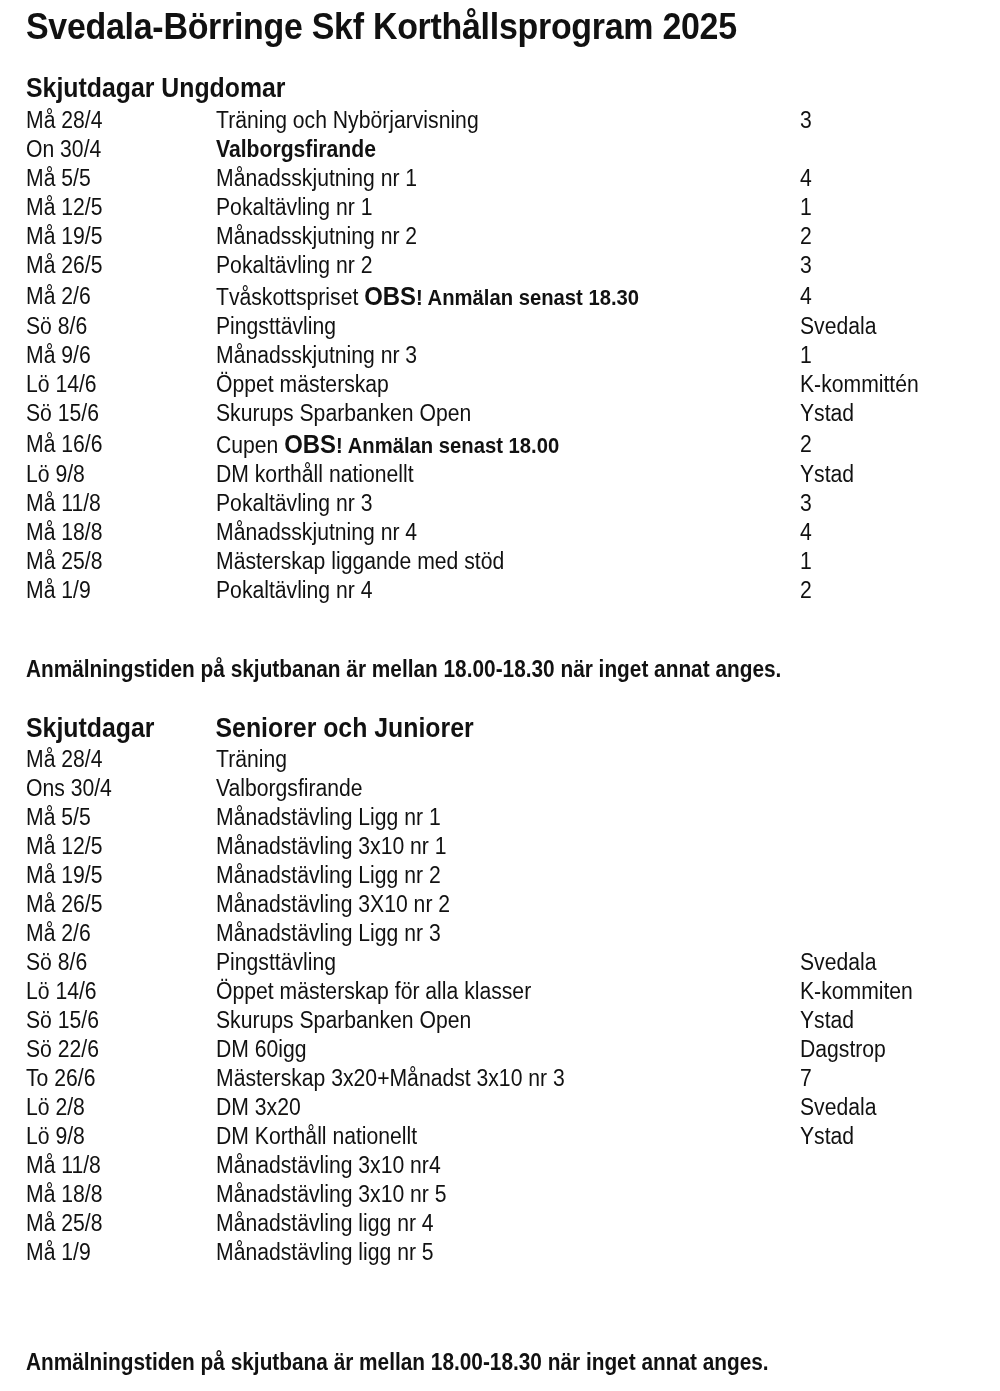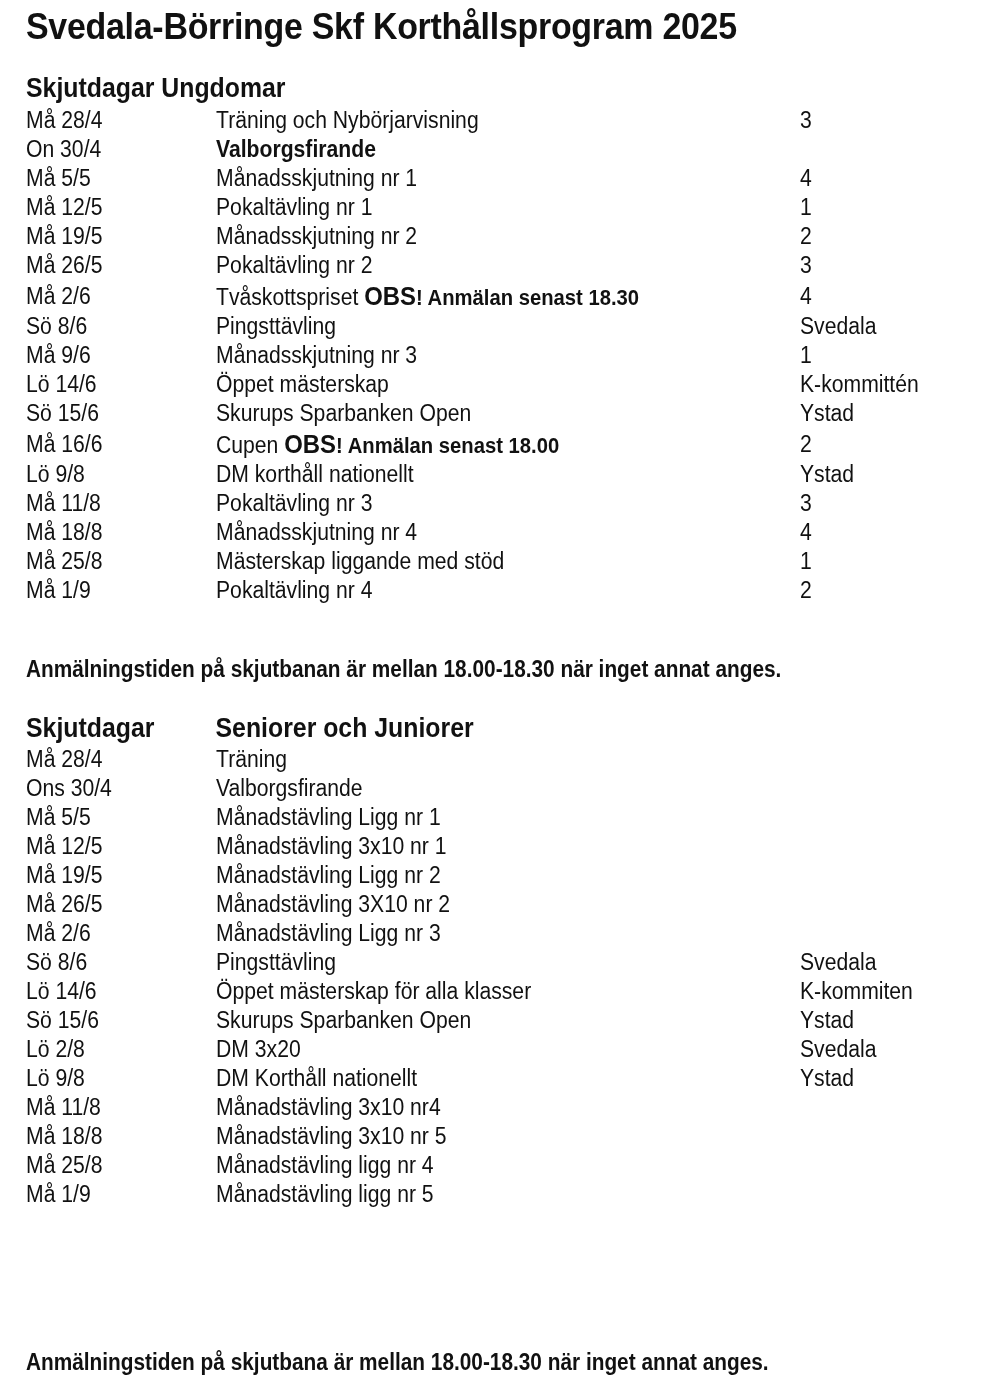--- a/index.html
+++ b/index.html
@@ -187,20 +187,30 @@
       <span class="c date">Lö 14/6</span>
       <span class="c event"><span>Öppet mästerskap för alla klasser</span></span>
       <span class="c info">K-kommiten</span>
     </div>
     <div class="row">
       <span class="c date">Sö 15/6</span>
       <span class="c event"><span>Skurups Sparbanken Open</span></span>
       <span class="c info">Ystad</span>
     </div>
     <div class="row">
+      <span class="c date">Sö 22/6</span>
+      <span class="c event"><span>DM 60igg</span></span>
+      <span class="c info">Dagstrop</span>
+    </div>
+    <div class="row">
+      <span class="c date">To 26/6</span>
+      <span class="c event"><span>Mästerskap 3x20+Månadst 3x10 nr 3</span></span>
+      <span class="c info">7</span>
+    </div>
+    <div class="row">
       <span class="c date">Lö 2/8</span>
       <span class="c event"><span>DM 3x20</span></span>
       <span class="c info">Svedala</span>
     </div>
     <div class="row">
       <span class="c date">Lö 9/8</span>
       <span class="c event"><span>DM Korthåll nationellt</span></span>
       <span class="c info">Ystad</span>
     </div>
     <div class="row">

